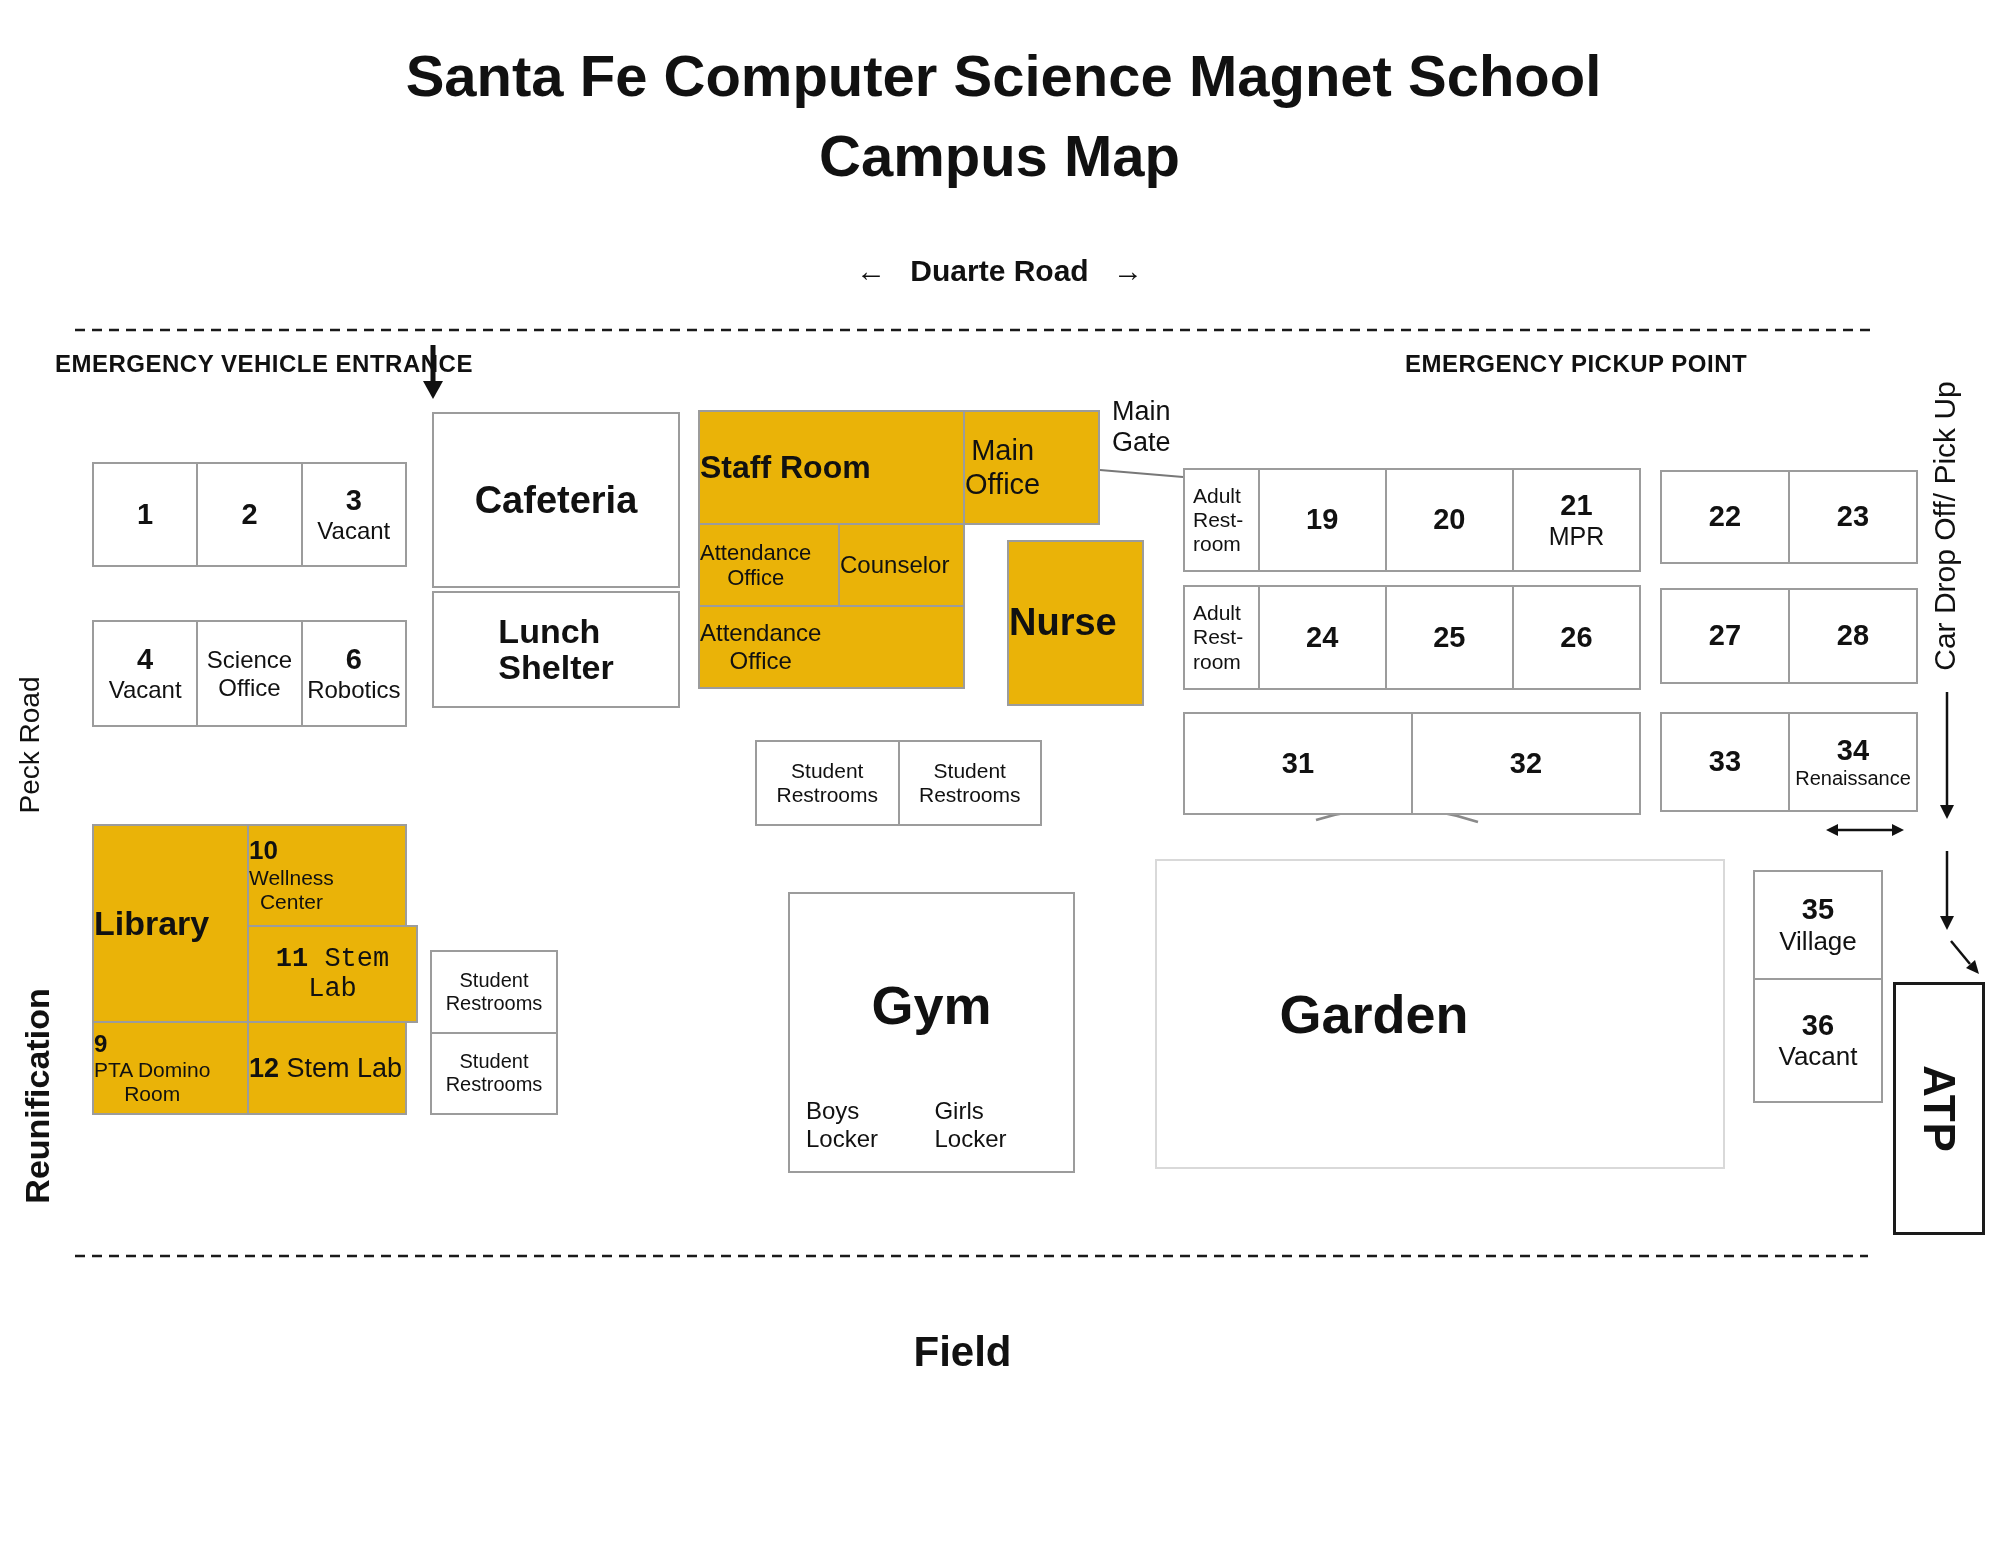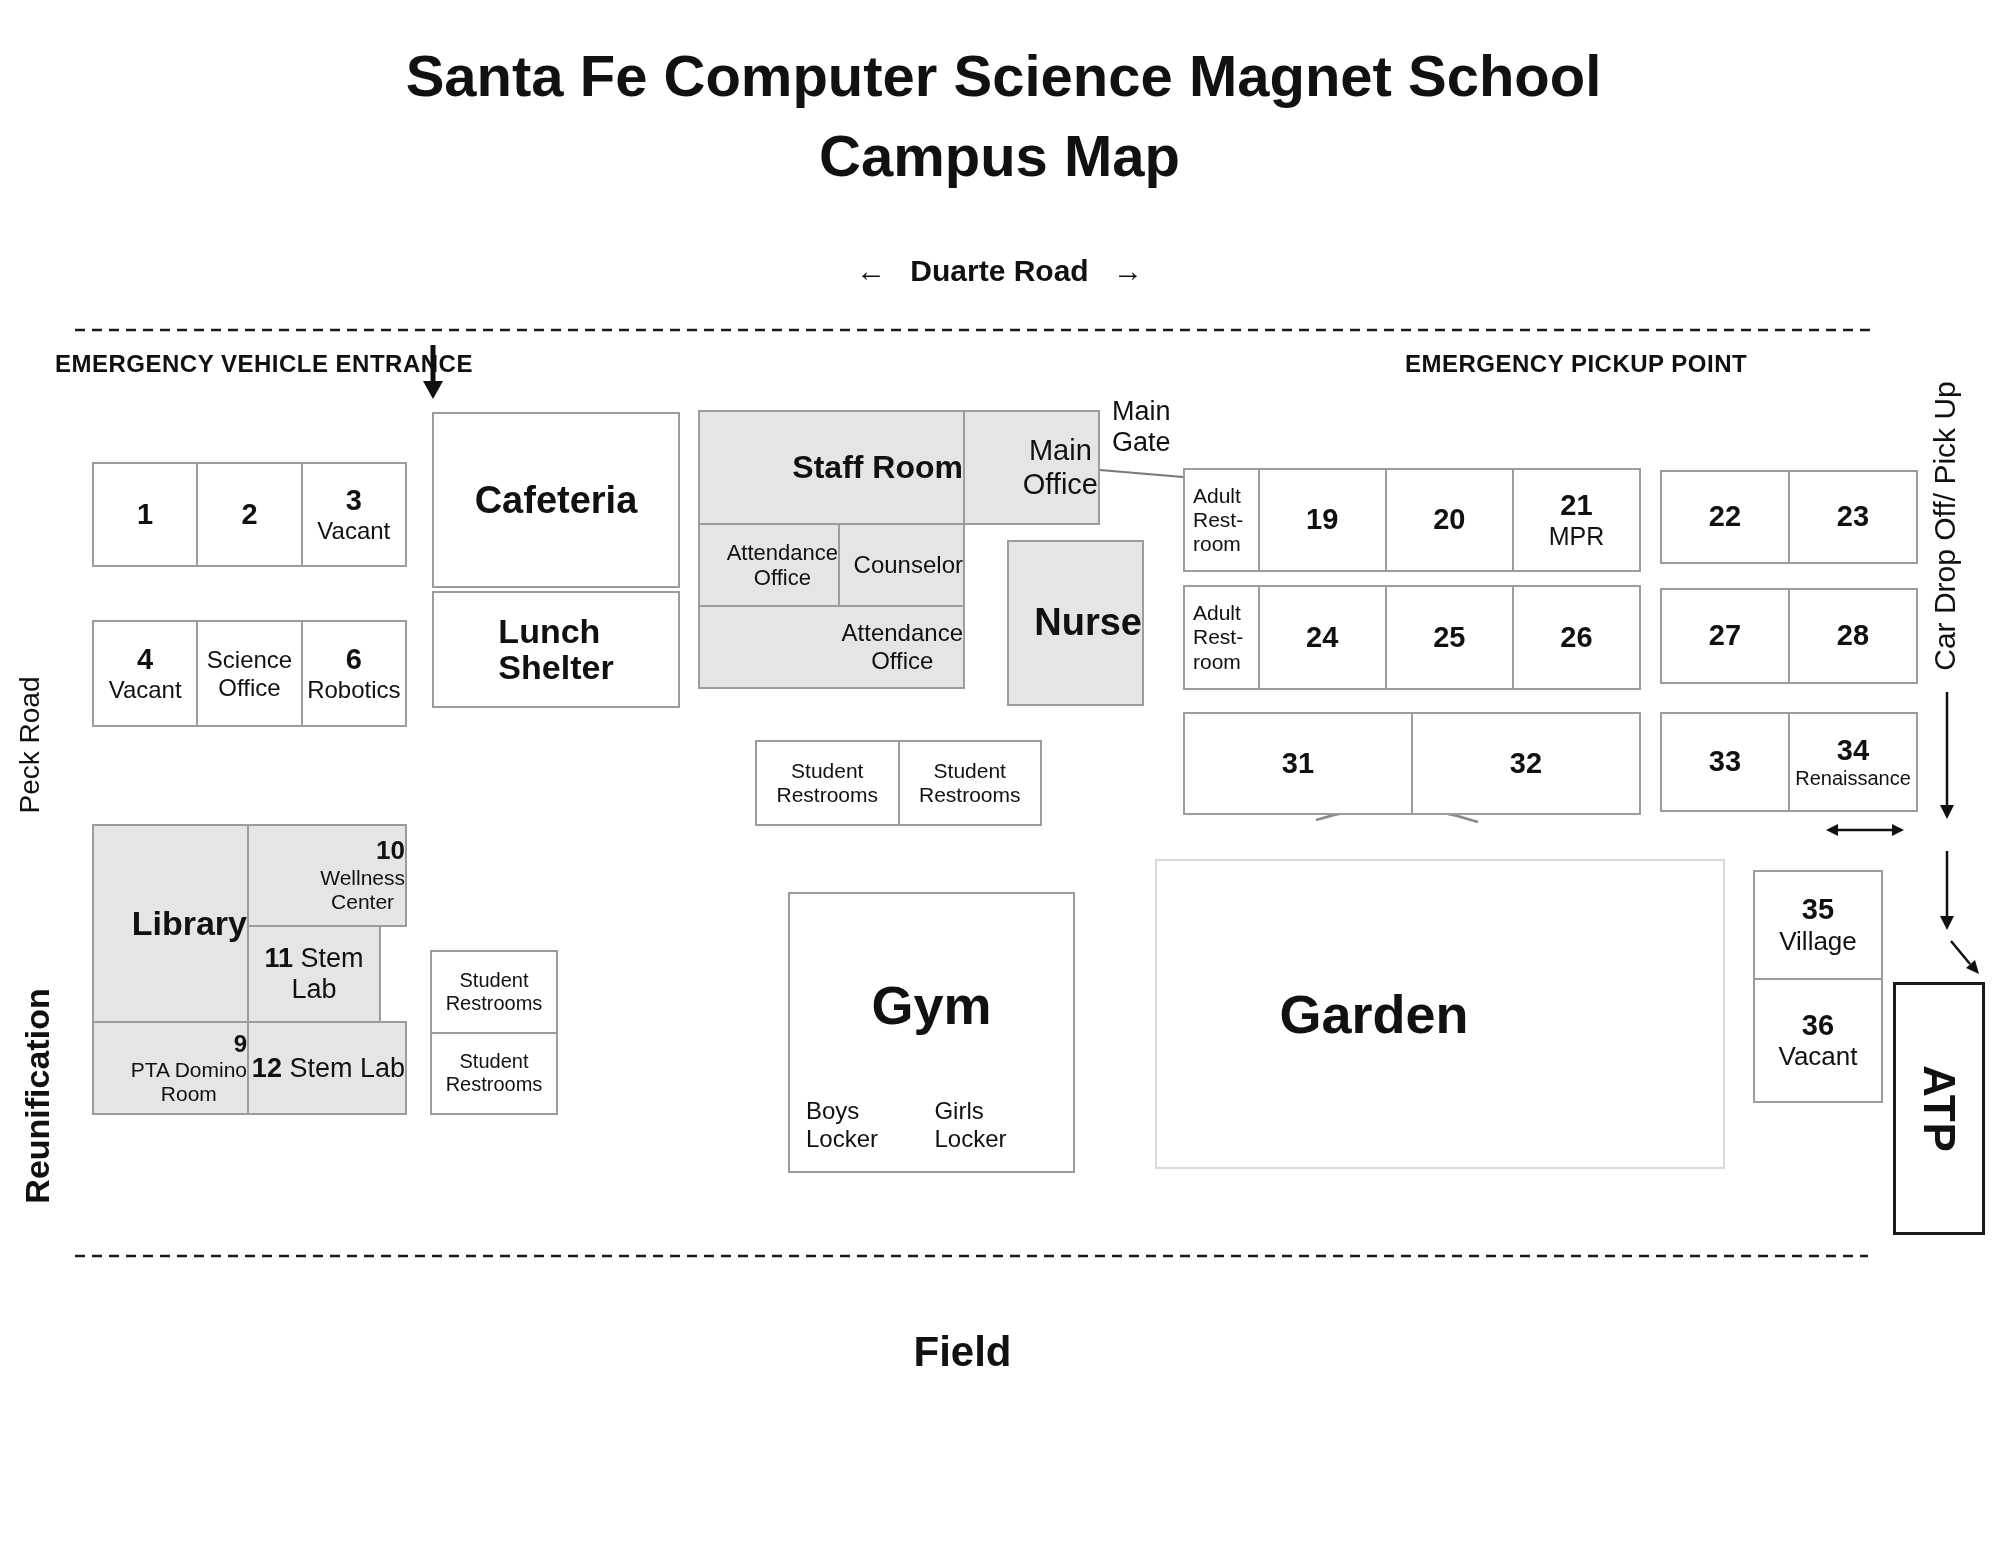--- a/index.html
+++ b/index.html
@@ -24,22 +24,22 @@
        background:#fff;display:flex;}
   .cells{display:flex;width:100%;}
   .cell{flex:1;display:flex;flex-direction:column;align-items:center;justify-content:center;
         text-align:center;box-sizing:border-box;}
   .cell + .cell{border-left:2.5px solid var(--box-border);}
   .vcells{display:flex;flex-direction:column;width:100%;}
   .vcell{flex:1;display:flex;flex-direction:column;align-items:center;justify-content:center;
         text-align:center;box-sizing:border-box;}
   .vcell + .vcell{border-top:2.5px solid var(--box-border);}
   .acell{position:absolute;box-sizing:border-box;border:2px solid var(--box-border);
-         display:flex;flex-direction:column;align-items:flex-end;justify-content:center;
-         text-align:center;background:#e5e5e5;}
+         display:flex;flex-direction:column;align-items:flex-start;justify-content:center;
+         text-align:center;background:#eab308;}
   .num{font-weight:700;font-size:29px;line-height:1.15;}
   .name{font-weight:400;font-size:24px;line-height:1.15;white-space:pre-line;}
   .lbl{white-space:pre-line;line-height:1.15;}
   .big{font-size:38px;font-weight:700;}
   .rot-ccw{transform:rotate(-90deg);transform-origin:center center;text-align:center;}
   .rot-cw{transform:rotate(90deg);transform-origin:center center;text-align:center;}
   .inline-room{font-size:27px;}
   .inline-room .n{font-weight:700;}
   .inline-room .t{font-weight:400;}
 </style>
@@ -255,21 +255,21 @@
 
   <div class="abs" style="left:92px;top:824px;width:315px;height:291px;">
     <div class="acell" style="left:0;top:0;width:157px;height:199px;">
       <div class="lbl" style="font-size:34px;font-weight:700;">Library</div>
     </div>
     <div class="acell" style="left:155px;top:0;width:160px;height:103px;">
       <div class="num" style="font-size:26px;">10</div>
       <div class="name" style="font-size:21px;">Wellness
 Center</div>
     </div>
-    <div class="acell" style="left:155px;top:101px;width:134px;height:98px;">
+    <div class="acell" style="left:155px;top:101px;width:171px;height:98px;font-family:Liberation Mono, monospace;">
       <div class="inline-room">
         <span class="n">11</span>
         <span class="t">Stem Lab</span>
       </div>
     </div>
     <div class="acell" style="left:0;top:197px;width:157px;height:94px;">
       <div class="num" style="font-size:24px;">9</div>
       <div class="name" style="font-size:21px;">PTA Domino
 Room</div>
     </div>

